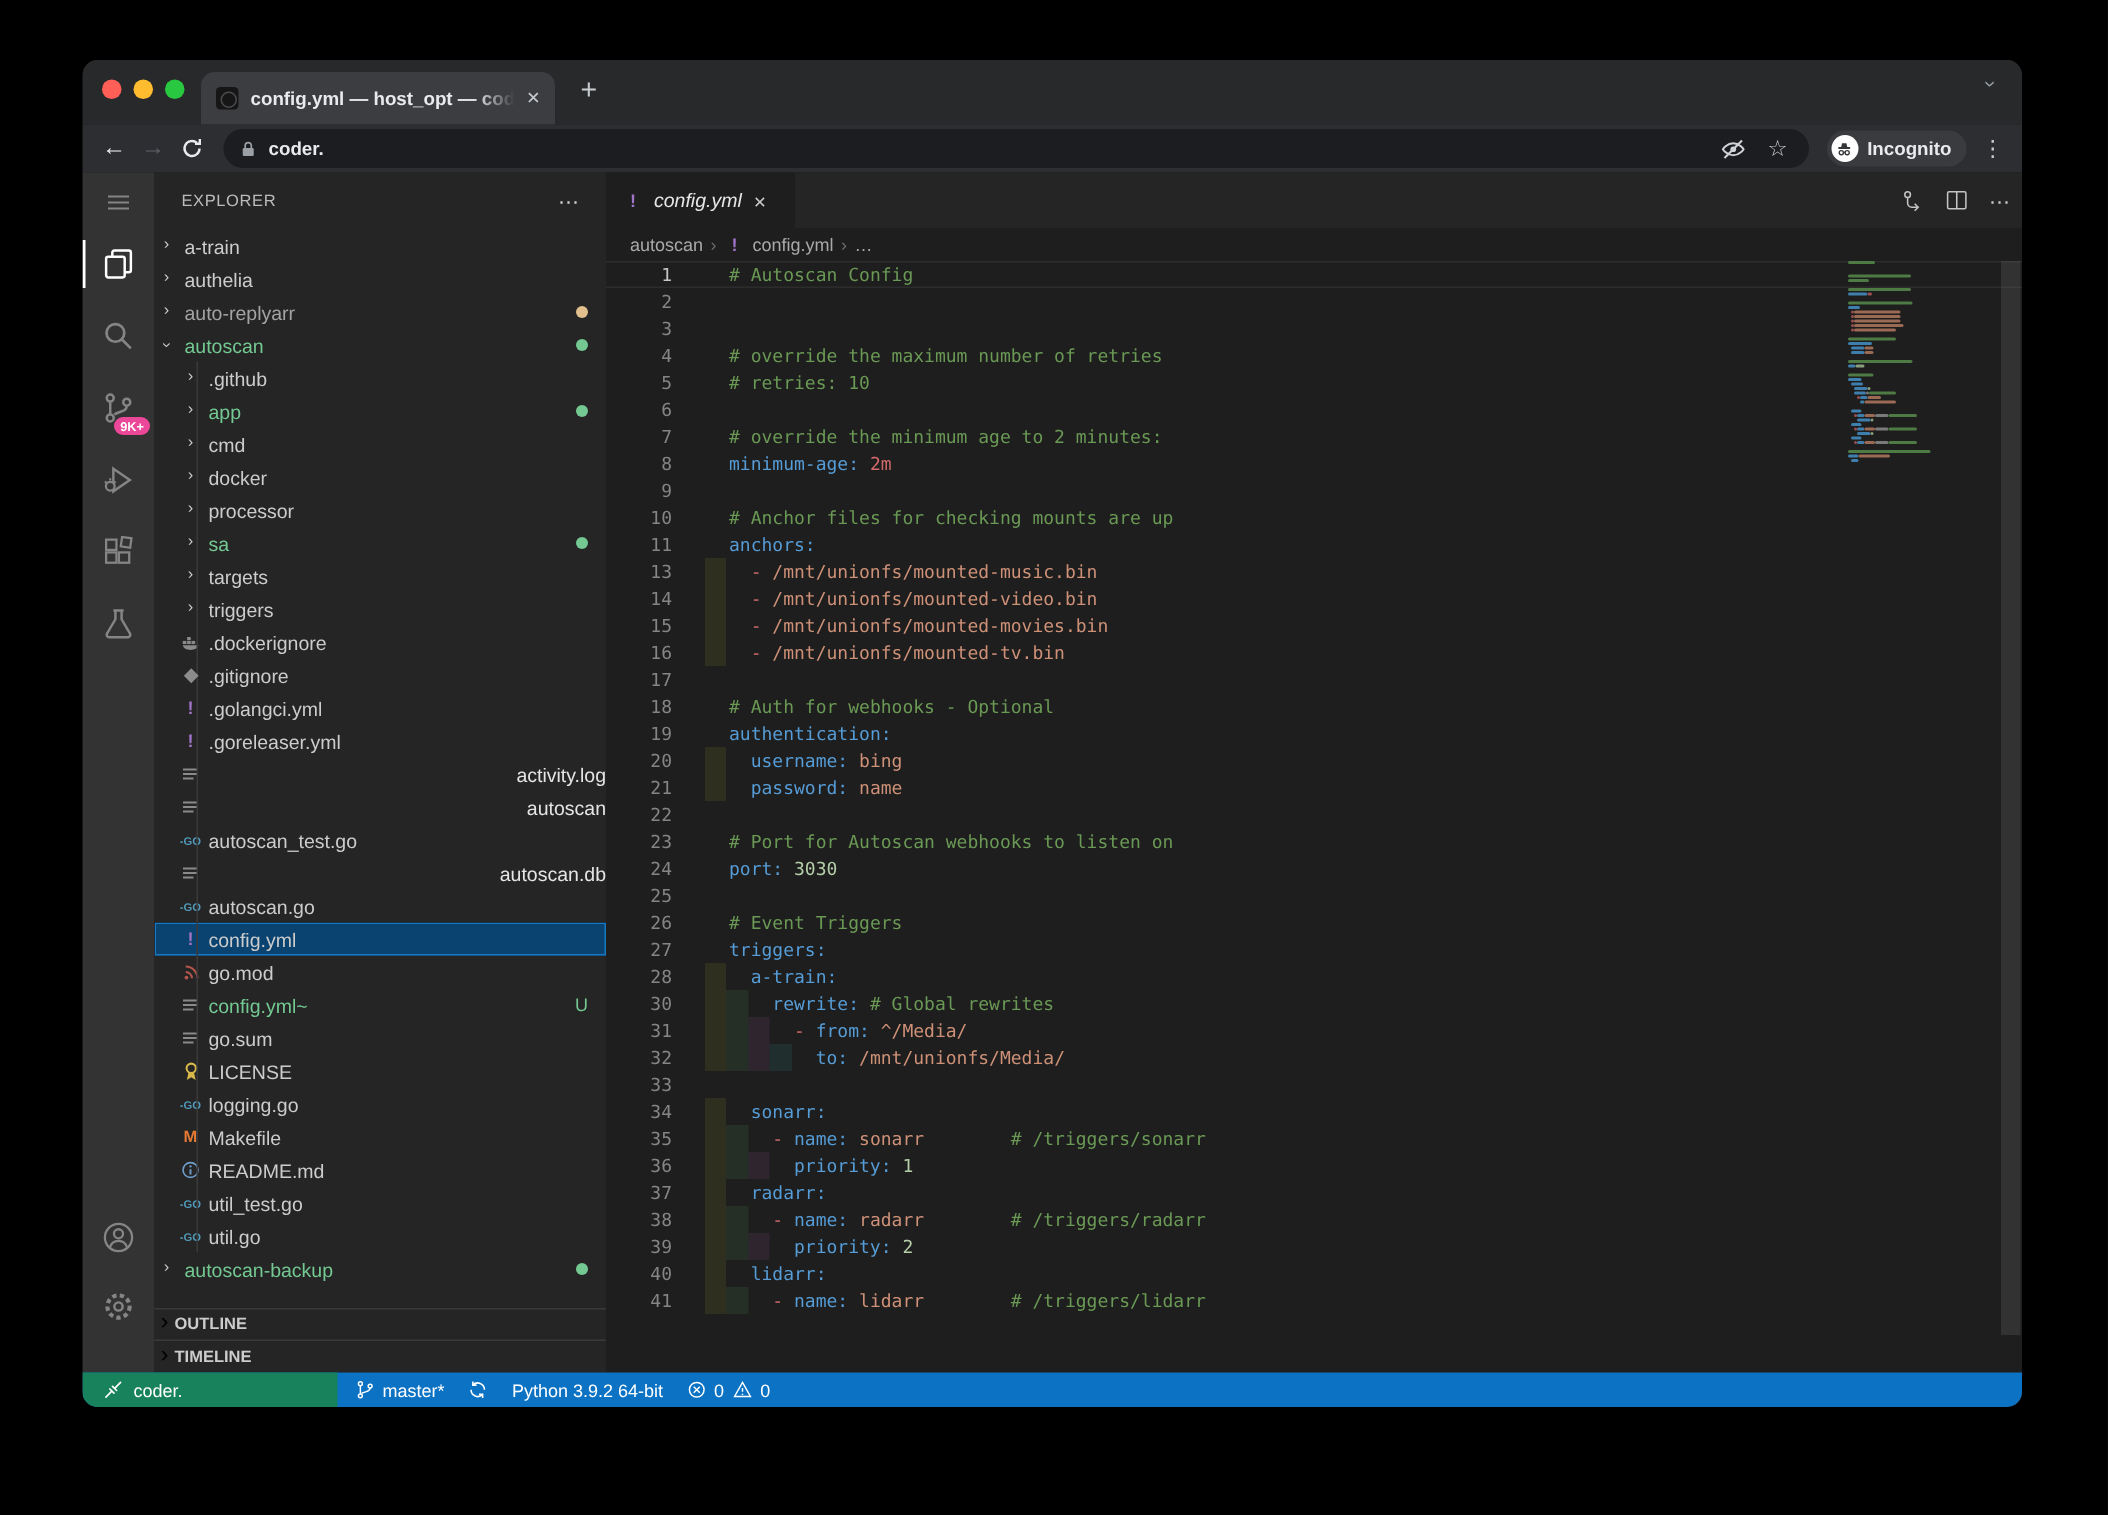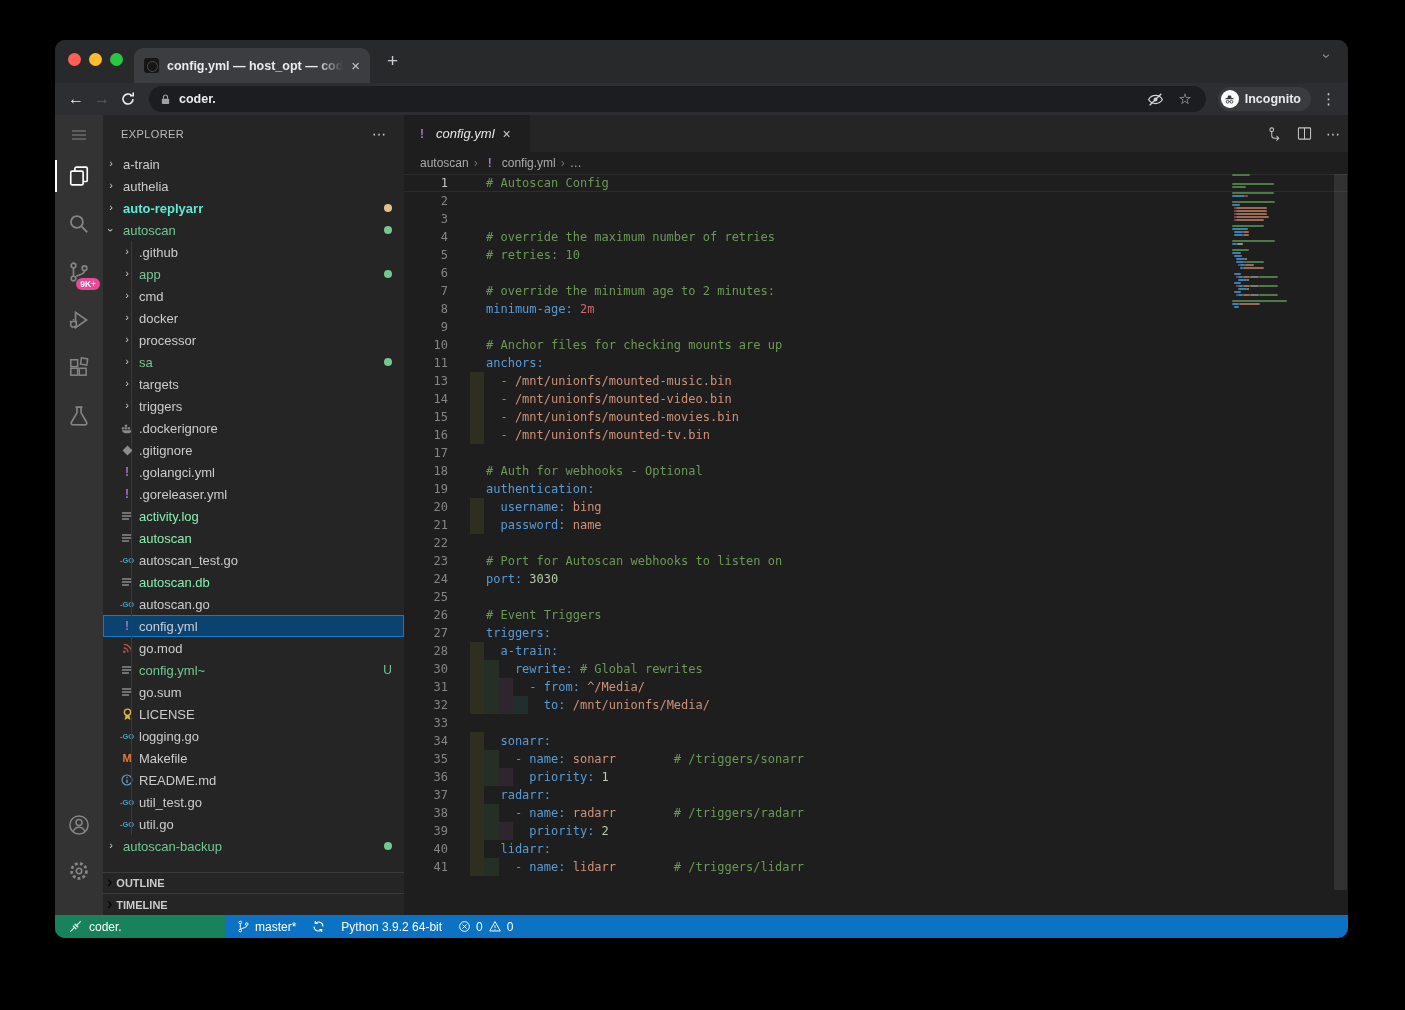--- a/index.html
+++ b/index.html
@@ -60,21 +60,21 @@
   .tree { flex:1; overflow:hidden; position:relative; }
   .trow { height:22px; display:flex; align-items:center; position:relative; font-size:13px; color:#cccccc; }
   .trow .lead { width:16px; flex:none; text-align:center; color:#cccccc; font-size:11px; position:relative; }
   .trow.d1 { padding-left:16px; }
   .trow.d1::before { content:""; position:absolute; left:28px; top:0; bottom:0; width:1px; background:#3a3a3a; }
   .chev { display:inline-block; transform:translateY(-1px); }
   .chev.open { transform:rotate(90deg); }
   .tlabel { margin-left:4px; white-space:nowrap; flex:1; overflow:hidden; }
   .tbadge { margin-right:12px; font-size:12px; }
   .dot { width:8px; height:8px; border-radius:50%; display:inline-block; }
-  .tint-green { color:#73c991; } .tint-orange { color:#5eead4;font-weight:bold; } .tint-gray { color:#86efac; }
+  .tint-green { color:#73c991; } .tint-orange { color:#a3a3a3; } .tint-gray { color:#e5e5e5;text-align:right; }
   .trow.selected { background:#0b4370; box-shadow:inset 0 0 0 1px #1579c4; }
   .fi { width:16px; flex:none; display:flex; align-items:center; justify-content:center;
         font-size:10px; font-weight:bold; }
   .fi.yaml { color:#a074c4; font-size:12px; }
   .fi.go { color:#519aba; font-size:7.5px; letter-spacing:0; }
   .fi.mk { color:#e37933; font-size:11px; }
   .diamond { width:7px; height:7px; background:#8c8c8c; transform:rotate(45deg); display:inline-block; }
   .sb-foot { height:21px; flex:none; border-top:1px solid #3a3a3a; display:flex; align-items:center; padding:0 4px; }
   .sb-foot-title { color:#cccccc; font-size:11px; font-weight:bold; margin-left:4px; }
   .sb-foot:last-child { height:22px; }

